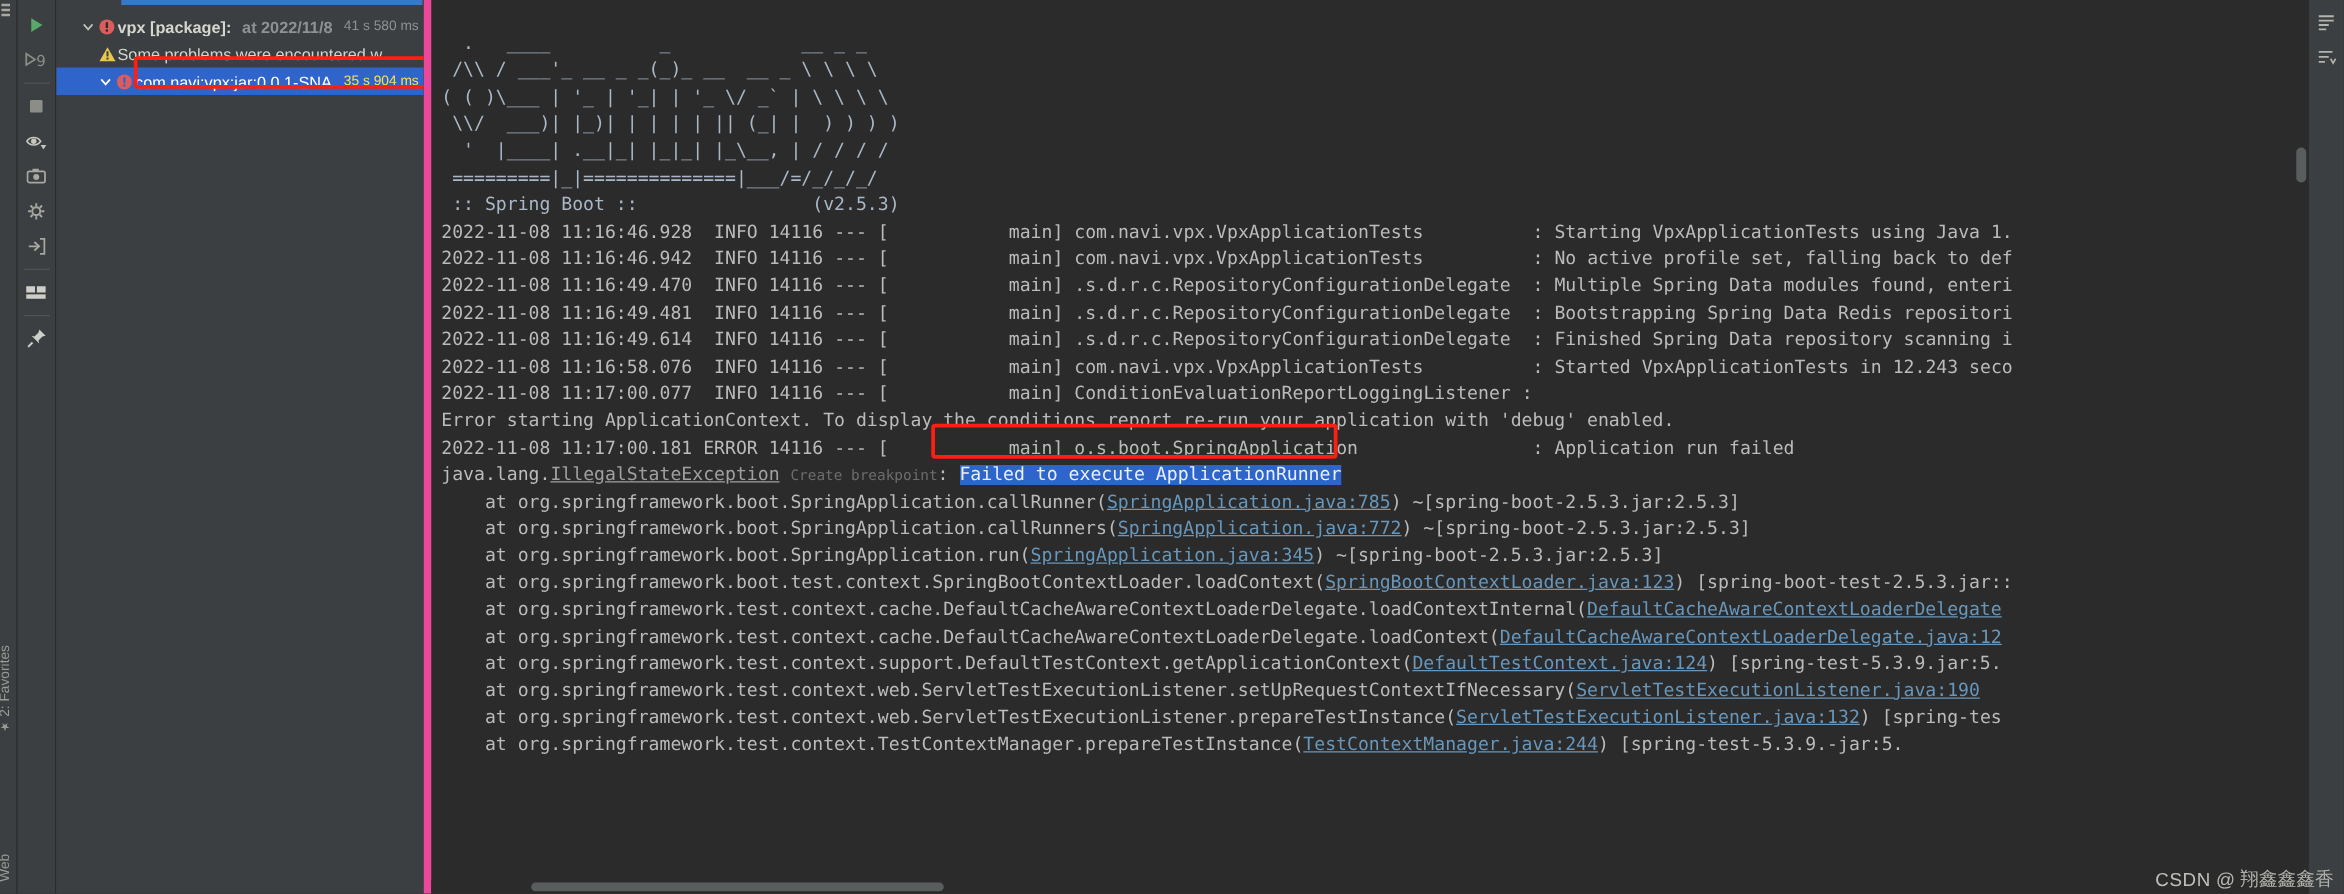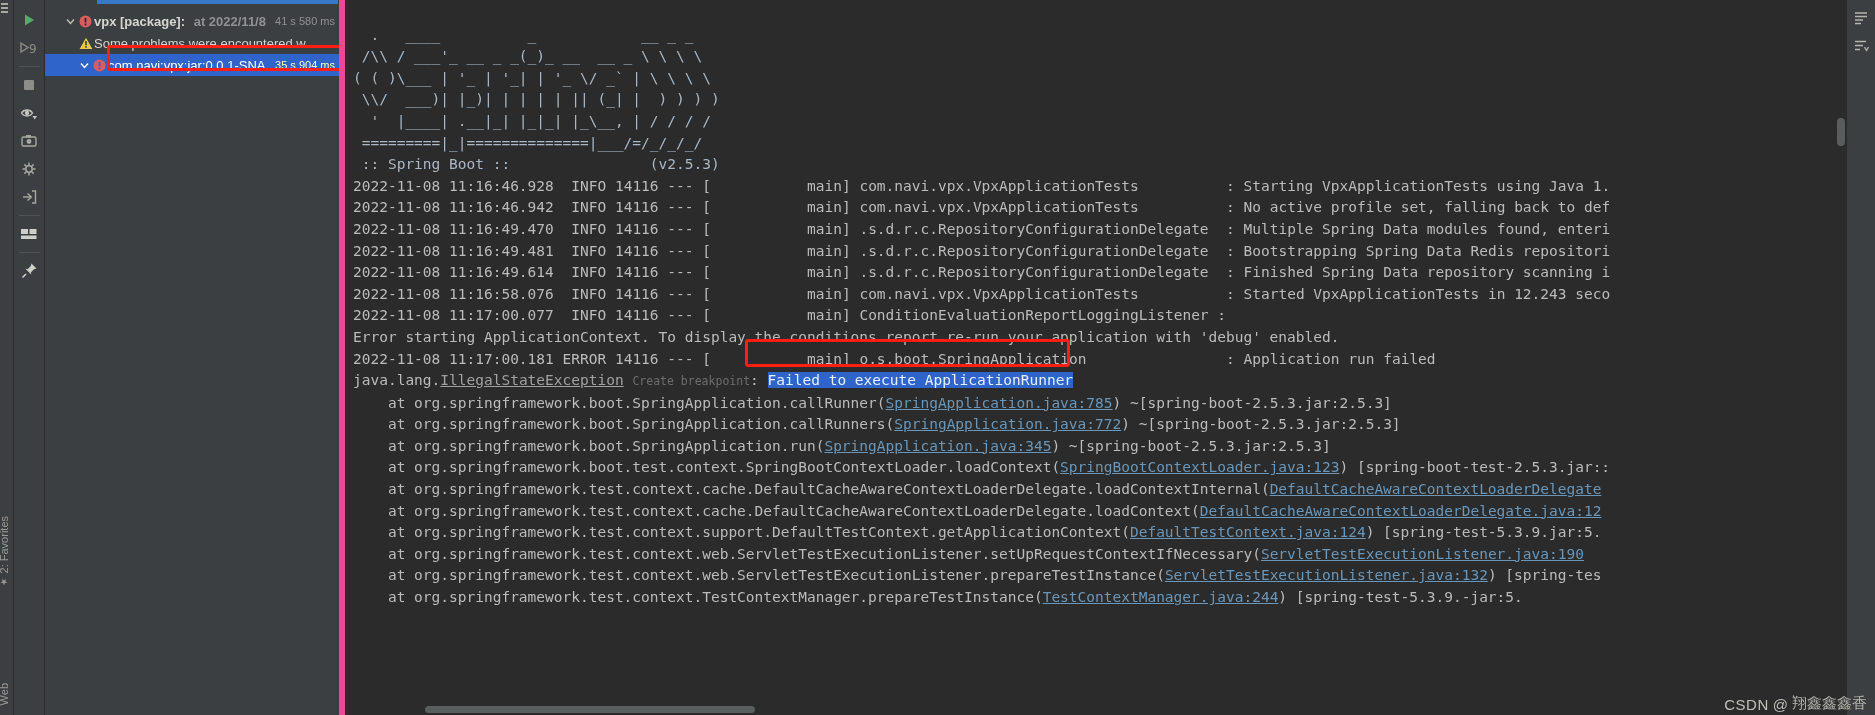--- a/index.html
+++ b/index.html
@@ -75,21 +75,21 @@
   .chev svg{ display:block; }
   .sev{ width:17px; flex:0 0 17px; display:flex; align-items:center; justify-content:center; }
   .tlabel{ overflow:hidden; text-overflow:clip; }
   .tlabel b{ font-weight:bold; }
   .tdim{ color:#8f9194; margin-left:5px;font-weight:bold; }
   .ttime{
     position:absolute; right:4px; top:0; height:22px;
     display:flex; align-items:center;
     color:#8f9194; font-size:11px;
   }
-  .trow.sel .ttime{ color:#fef9c3; }
+  .trow.sel .ttime{ color:#fde047; }
 
   
   .annot{
     position:absolute;
     border:3px solid #ff1e12;
     border-radius:3px;
     pointer-events:none;
   }
 
   

